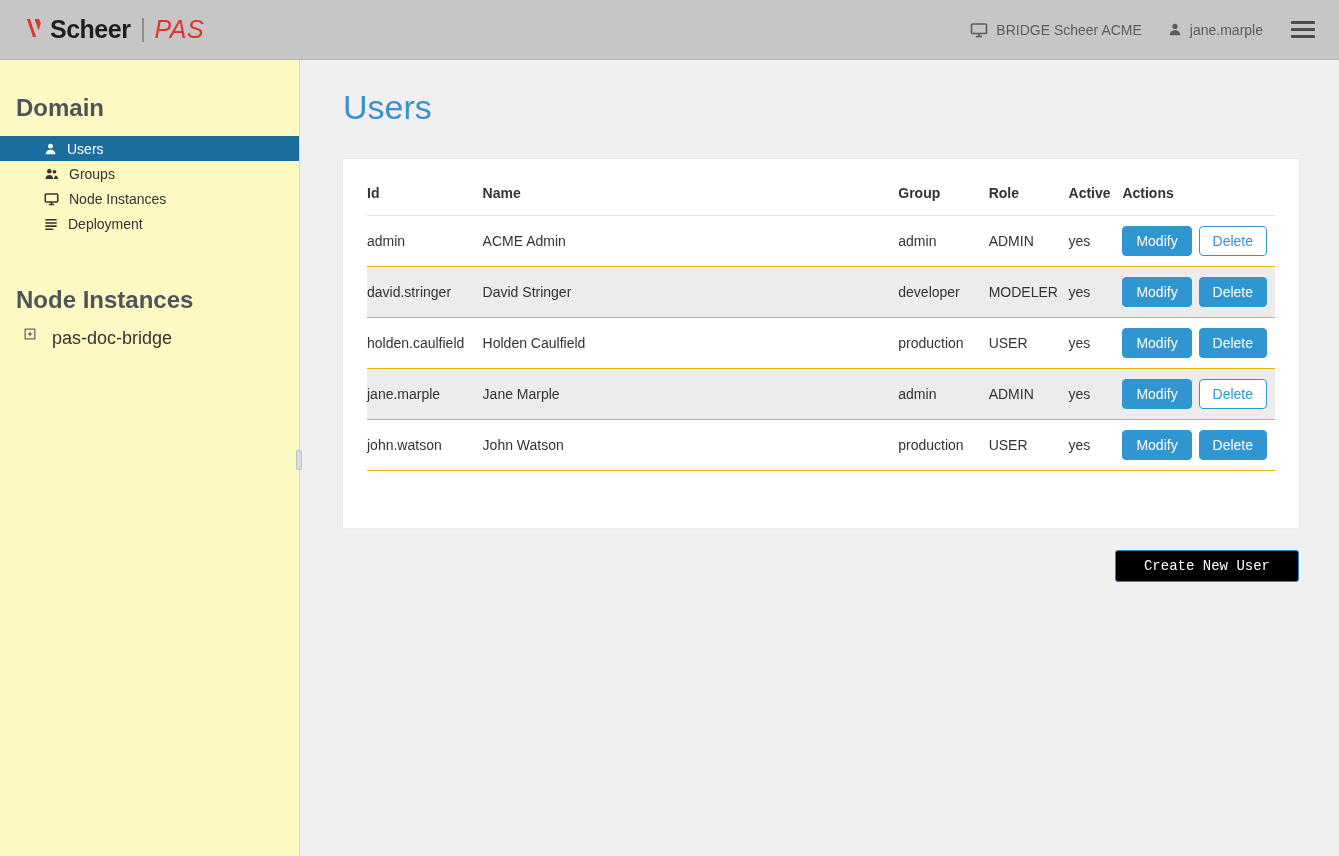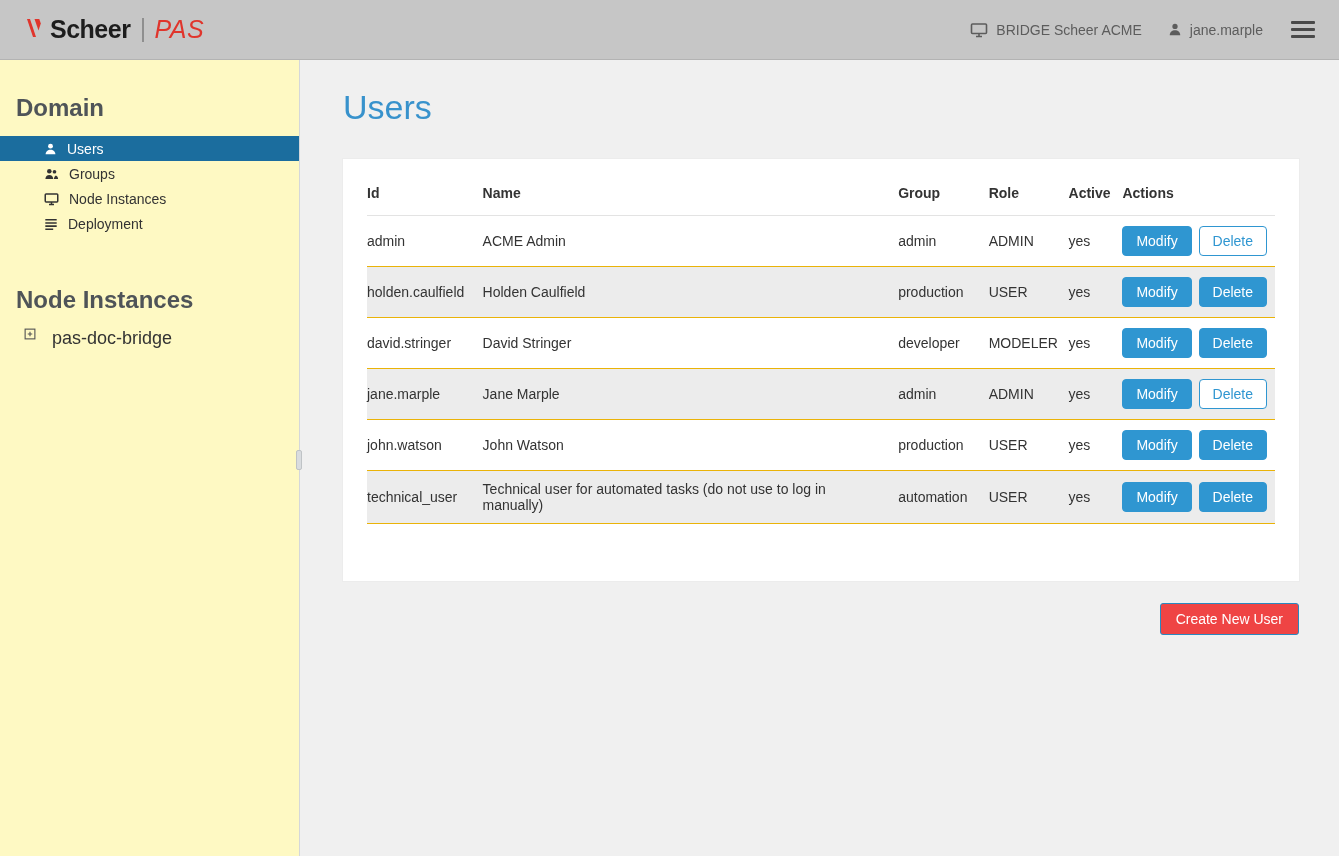--- a/index.html
+++ b/index.html
@@ -129,27 +129,27 @@
     border-radius: 4px;
     padding: 6px 13px;
     cursor: pointer;
     margin-right: 3px;
   }
   .btn.outline { background: #ffffff; color: #2f96d1; border-color: #2f96d1; }
   .btn:last-child { margin-right: 0; }
 
   .create-row { width: 956px; text-align: right; margin-top: 22px; }
   .btn-create {
-    font-family: Liberation Sans, sans-serif;
+    font-family: Liberation Mono, monospace;
     font-size: 14px;
-    background: #ef4444;
+    background: #000000;
     color: #ffffff;
     border: 1px solid #2a88bf;
     border-radius: 3px;
-    padding: 7px 15px;
+    padding: 7px 28px;
     cursor: pointer;
   }
 </style>
 </head>
 <body>
 
 <div class="topbar">
   <div class="logo">
     <span class="logo-mark">
       <svg width="20" height="24" viewBox="0 0 20 24">
@@ -266,44 +266,44 @@
     <td>admin</td>
     <td>ADMIN</td>
     <td>yes</td>
     <td class="cell-actions">
       <button class="btn">Modify</button>
       <button class="btn outline">Delete</button>
     </td>
   </tr>
 
   <tr>
+    <td>david.stringer</td>
+    <td>David Stringer</td>
+    <td>developer</td>
+    <td>MODELER</td>
+    <td>yes</td>
+    <td class="cell-actions">
+      <button class="btn">Modify</button>
+      <button class="btn">Delete</button>
+    </td>
+  </tr>
+
+  <tr>
     <td>holden.caulfield</td>
     <td>Holden Caulfield</td>
     <td>production</td>
     <td>USER</td>
     <td>yes</td>
     <td class="cell-actions">
       <button class="btn">Modify</button>
       <button class="btn">Delete</button>
     </td>
   </tr>
 
   <tr>
-    <td>david.stringer</td>
-    <td>David Stringer</td>
-    <td>developer</td>
-    <td>MODELER</td>
-    <td>yes</td>
-    <td class="cell-actions">
-      <button class="btn">Modify</button>
-      <button class="btn">Delete</button>
-    </td>
-  </tr>
-
-  <tr>
     <td>jane.marple</td>
     <td>Jane Marple</td>
     <td>admin</td>
     <td>ADMIN</td>
     <td>yes</td>
     <td class="cell-actions">
       <button class="btn">Modify</button>
       <button class="btn outline">Delete</button>
     </td>
   </tr>
@@ -313,31 +313,20 @@
     <td>John Watson</td>
     <td>production</td>
     <td>USER</td>
     <td>yes</td>
     <td class="cell-actions">
       <button class="btn">Modify</button>
       <button class="btn">Delete</button>
     </td>
   </tr>
 
-  <tr>
-    <td>technical_user</td>
-    <td>Technical user for automated tasks (do not use to log in manually)</td>
-    <td>automation</td>
-    <td>USER</td>
-    <td>yes</td>
-    <td class="cell-actions">
-      <button class="btn">Modify</button>
-      <button class="btn">Delete</button>
-    </td>
-  </tr>
 </tbody>
       </table>
     </div>
 
     <div class="create-row">
       <button class="btn-create">Create New User</button>
     </div>
   </div>
 </div>
 

